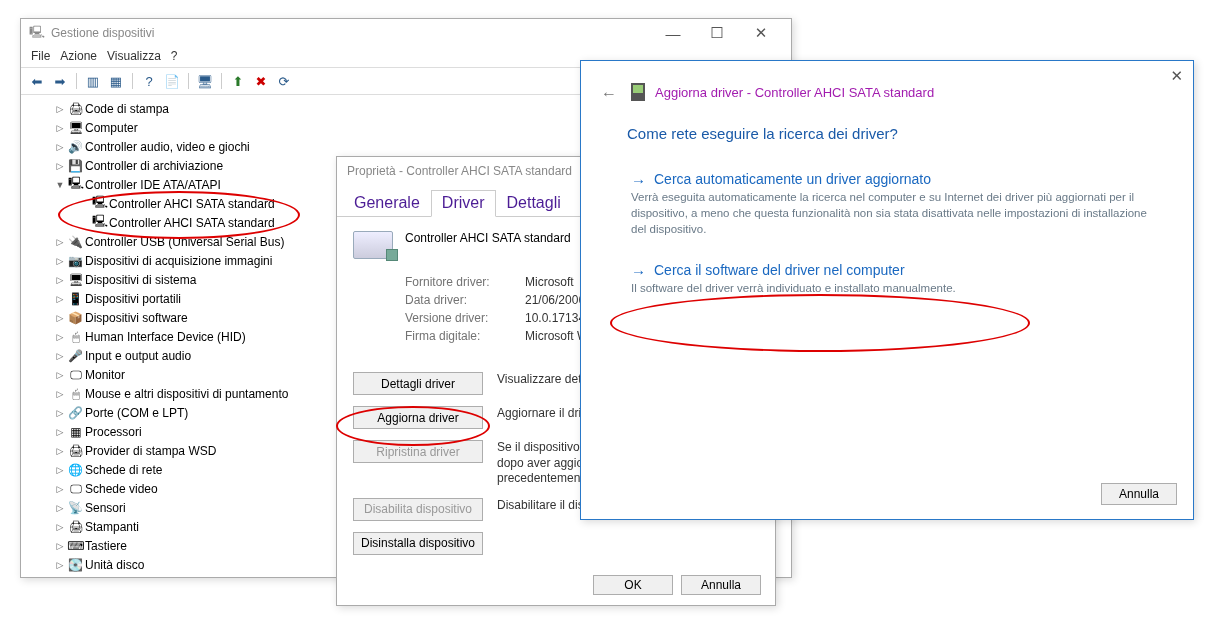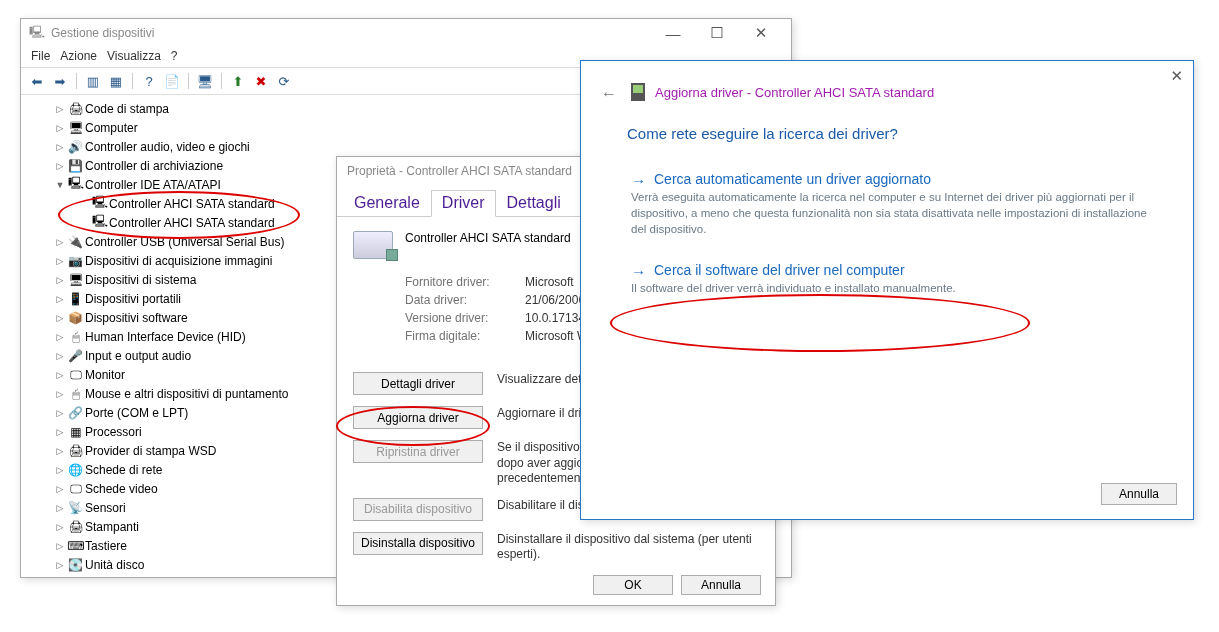--- a/index.html
+++ b/index.html
@@ -301,21 +301,20 @@
     <div class="act-row">
         <button disabled="">Ripristina driver</button>
         <div class="desc">Se il dispositivo non funziona correttamente dopo aver aggiornato il driver, ripristinare il driver precedentemente installato.</div>
       </div>
     <div class="act-row">
         <button disabled="">Disabilita dispositivo</button>
         <div class="desc">Disabilitare il dispositivo.</div>
       </div>
     <div class="act-row">
         <button>Disinstalla dispositivo</button>
-        <div class="desc">Disinstallare il dispositivo dal sistema (per utenti esperti).</div>
       </div>
   </div>
   <div class="dlg-buttons">
     <button>OK</button>
     <button>Annulla</button>
   </div>
 </div>
 
 <div class="window wizard">
   <span class="wclose">✕</span>

